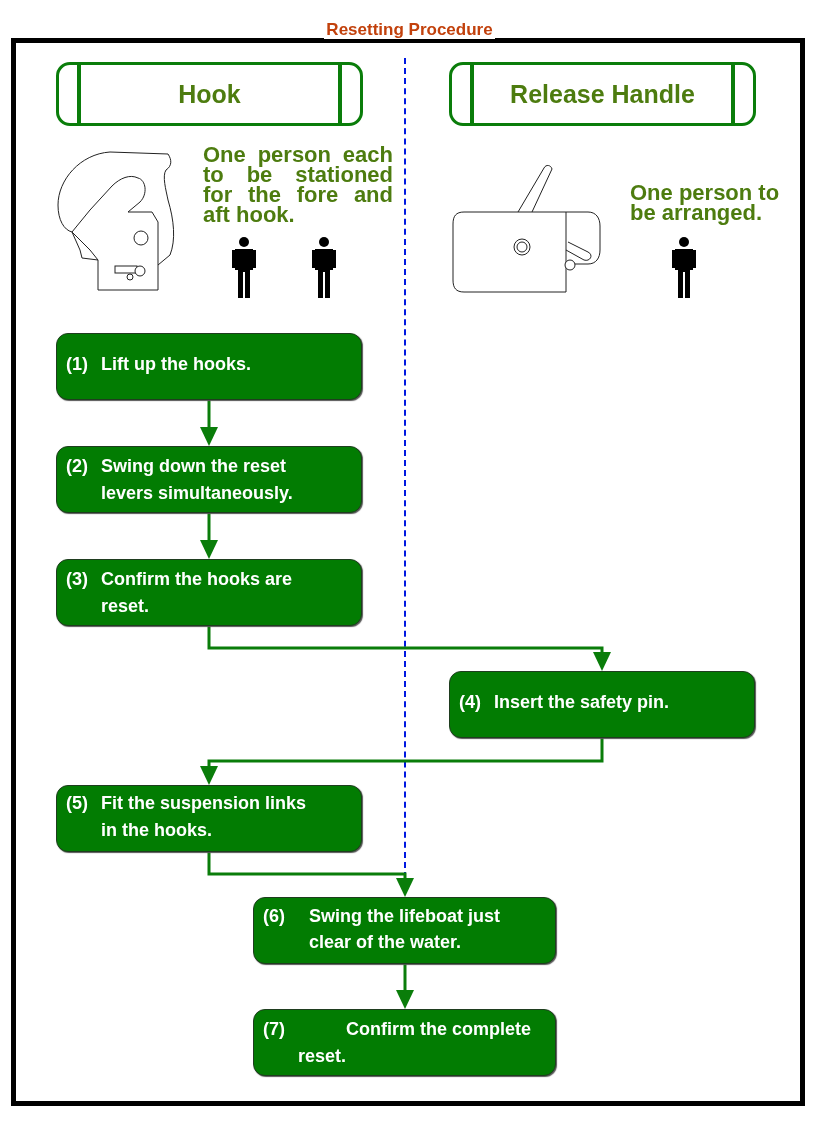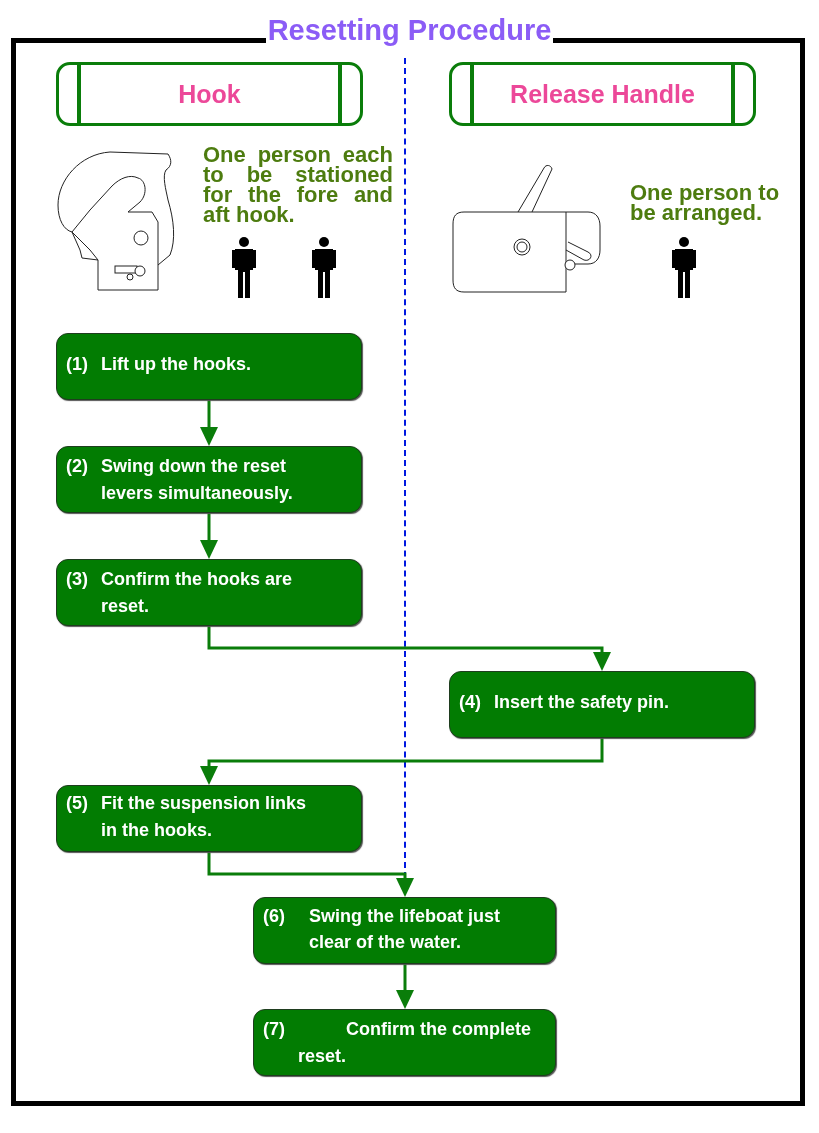--- a/index.html
+++ b/index.html
@@ -1,31 +1,31 @@
 <!DOCTYPE html>
 <html><head>
 <meta charset="utf-8">
 <style>
   html, body { margin: 0; padding: 0; background: #ffffff; }
   body { width: 819px; height: 1133px; position: relative; overflow: hidden;
          font-family: "Liberation Sans", sans-serif; }
   .frame { position: absolute; left: 11px; top: 38px; width: 784px; height: 1058px;
            border: 5px solid #000; box-sizing: content-box; }
   .title { position: absolute; left: 0; width: 819px; top: 14px; text-align: center;
-           font-size: 29px; font-weight: bold; color: #8b5cf6; line-height: 32px; }
+           font-size: 17px; font-weight: bold; color: #c2410c; line-height: 32px; }
   .title span { background: #fff; padding: 0 2px; }
   .divider { position: absolute; left: 404px; top: 58px; height: 820px; width: 0;
              border-left: 2px dashed #0018e0; }
   .header { position: absolute; height: 64px; box-sizing: border-box;
             border: 3px solid #0a7d0a; border-radius: 14px; }
   .header .inner { position: absolute; top: -3px; bottom: -3px; left: 18px; right: 18px;
             border-left: 4px solid #0a7d0a; border-right: 4px solid #0a7d0a;
             border-top: 3px solid #0a7d0a; border-bottom: 3px solid #0a7d0a; }
   .header .lbl { position: absolute; left: 0; right: 0; top: 50%; transform: translateY(-50%);
-            text-align: center; font-size: 25px; font-weight: bold; color: #ec4899; }
+            text-align: center; font-size: 25px; font-weight: bold; color: #4d7c0f; }
   .desc { position: absolute; font-size: 22px; font-weight: bold; color: #4d7c0f; line-height: 20px; }
   .desc.justify { text-align: justify; text-align-last: left; }
   .step { position: absolute; background: #027c02; border: 1.5px solid #1f3d1f; border-radius: 12px;
           box-sizing: border-box; color: #fff; font-weight: bold; font-size: 18px; line-height: 27px;
           box-shadow: 1px 1px 1px #555; }
   .step .num { position: absolute; left: 9px; }
   .step .txt { position: absolute; }
   svg.overlay { position: absolute; left: 0; top: 0; }
   .pic { position: absolute; }
 </style>

